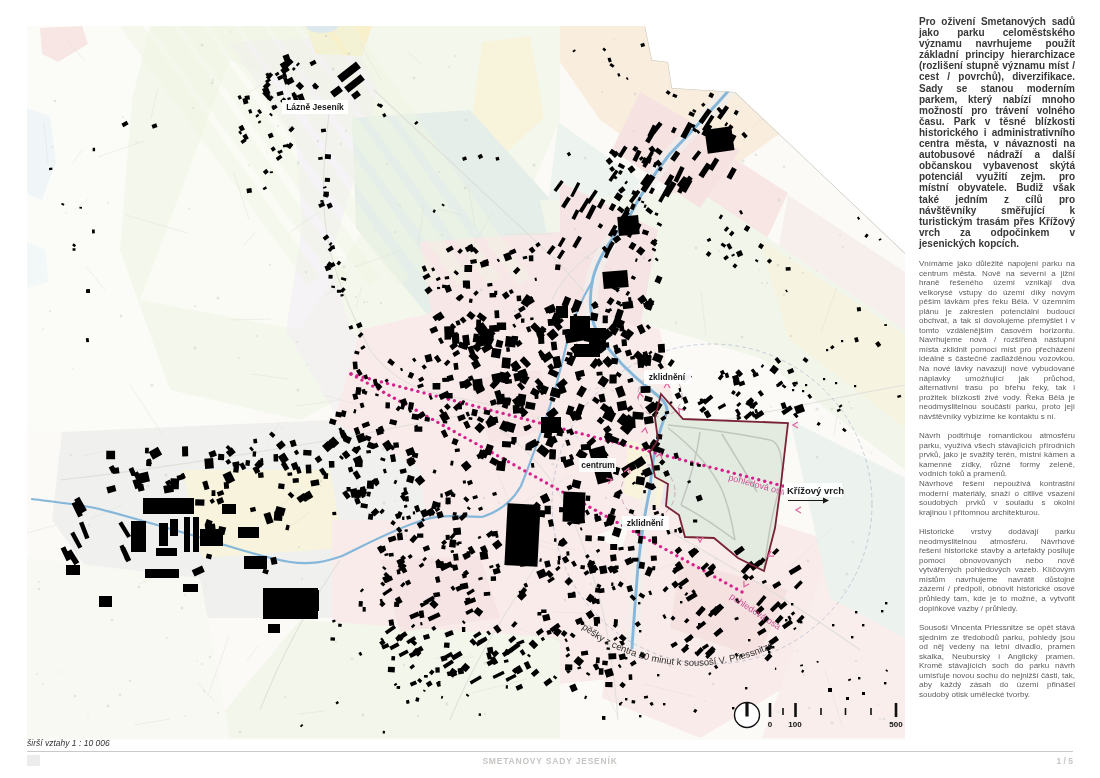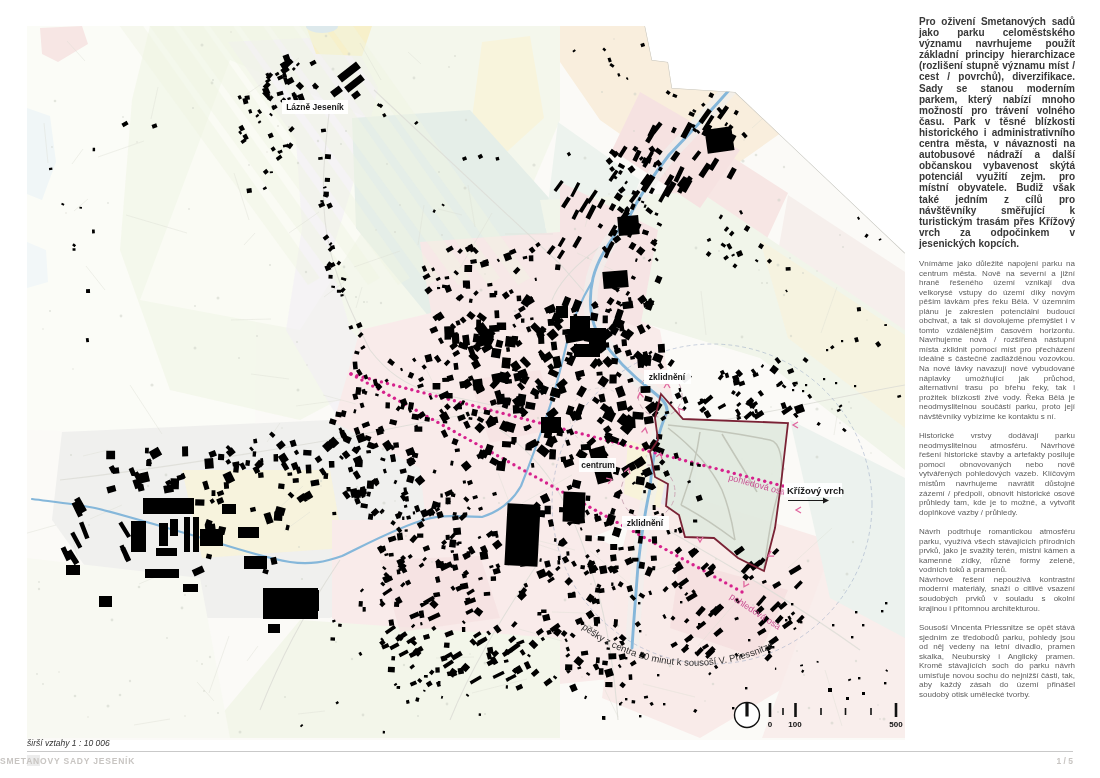--- a/index.html
+++ b/index.html
@@ -3,21 +3,21 @@
 <style>
 * { margin:0; padding:0; box-sizing:border-box; }
 html,body { width:1100px; height:778px; background:#fff; font-family:"Liberation Sans", sans-serif; overflow:hidden; position:relative; }
 .textcol { position:absolute; left:919px; top:16px; width:156px; }
 .textcol p { text-align:justify; }
 .p1 { font-size:10px; line-height:11.1px; font-weight:bold; color:#383838; }
 .pn { font-size:8.0px; line-height:9.55px; color:#5d5d5d; margin-top:10px; }
 .sirsi { position:absolute; left:27px; top:738px; font-size:8.5px; font-style:italic; color:#333; }
 .hline { position:absolute; left:27px; top:751px; width:1046px; height:1px; background:#c9c9c9; }
 .sq { position:absolute; left:27px; top:755px; width:13px; height:11px; background:#ececec; }
-.fcenter { position:absolute; left:0; top:756px; width:1100px; font-size:8.5px; font-weight:bold; letter-spacing:0.8px; color:#c8c5c2; }
+.fcenter { position:absolute; left:0; top:756px; width:1100px; text-align:center; font-size:8.5px; font-weight:bold; letter-spacing:0.8px; color:#c8c5c2; }
 .fright { position:absolute; right:27px; top:756px; font-size:8.5px; font-weight:bold; color:#c8c5c2; }
 </style></head>
 <body>
 <svg width="1100" height="778" viewBox="0 0 1100 778" style="position:absolute;left:0;top:0">
 <defs>
       <clipPath id="mapclip">
         <polygon points="27,26 645,26 652,60 668,62 672,88 735,92 905,253 905,740 27,740"></polygon>
       </clipPath>
       <path id="walkarc" d="M 580,627 A 184,184 0 0 0 774,647" fill="none"></path>
     </defs>
@@ -679,20 +679,20 @@
         <text x="896" y="727">500</text>
       </g>
 <g fill="none" stroke="#c8c8c2" stroke-width="1.1">
         <path d="M645,26 L652,60 L668,62 L672,88 L735,92 L905,253"></path>
       </g>
 </g>
 </svg>
 <div class="textcol">
 <p class="p1">Pro oživení Smetanových sadů jako parku celoměstského významu navrhujeme použít základní principy hierarchizace (rozlišení stupně významu míst / cest / povrchů), diverzifikace. Sady se stanou moderním parkem, který nabízí mnoho možností pro trávení volného času. Park v těsné blízkosti historického i administrativního centra města, v návaznosti na autobusové nádraží a další občanskou vybavenost skýtá potenciál využití zejm. pro místní obyvatele. Budiž však také jedním z cílů pro návštěvníky směřující k turistickým trasám přes Křížový vrch za odpočinkem v jesenických kopcích.</p>
 <p class="pn">Vnímáme jako důležité napojení parku na centrum města. Nově na severní a jižní hraně řešeného území vznikají dva velkorysé vstupy do území díky novým pěším lávkám přes řeku Bělá. V územním plánu je zakreslen potenciální budoucí obchvat, a tak si dovolujeme přemýšlet i v tomto vzdálenějším časovém horizontu. Navrhujeme nová / rozšířená nástupní místa zklidnit pomocí míst pro přecházení ideálně s částečně zadlážděnou vozovkou. Na nové lávky navazují nové vybudované náplavky umožňující jak průchod, alternativní trasu po břehu řeky, tak i prožitek blízkosti živé vody. Řeka Bělá je neodmyslitelnou součástí parku, proto její návštěvníky vybízíme ke kontaktu s ní.</p>
+<p class="pn">Návrh podtrhuje romantickou atmosféru parku, využívá všech stávajících přírodních prvků, jako je svažitý terén, místní kámen a kamenné zídky, různé formy zeleně, vodních toků a pramenů.<br>Návrhové řešení nepoužívá kontrastní moderní materiály, snaží o citlivé vsazení soudobých prvků v souladu s okolní krajinou i přítomnou architekturou.</p>
 <p class="pn">Historické vrstvy dodávají parku neodmyslitelnou atmosféru. Návrhové řešení historické stavby a artefakty posiluje pomocí obnovovaných nebo nově vytvářených pohledových vazeb. Klíčovým místům navrhujeme navrátit důstojné zázemí / předpolí, obnovit historické osové průhledy tam, kde je to možné, a vytvořit doplňkové vazby / průhledy.</p>
-<p class="pn">Návrh podtrhuje romantickou atmosféru parku, využívá všech stávajících přírodních prvků, jako je svažitý terén, místní kámen a kamenné zídky, různé formy zeleně, vodních toků a pramenů.<br>Návrhové řešení nepoužívá kontrastní moderní materiály, snaží o citlivé vsazení soudobých prvků v souladu s okolní krajinou i přítomnou architekturou.</p>
 <p class="pn">Sousoší Vincenta Priessnitze se opět stává sjedním ze tředobodů parku, pohledy jsou od něj vedeny na letní divadlo, pramen skalka, Neuburský i Anglický pramen. Kromě stávajících soch do parku návrh umísťuje novou sochu do nejnižší části, tak, aby každý zásah do území přinášel soudobý otisk umělecké tvorby.</p>
 </div>
 <div class="sirsi">širší vztahy 1 : 10 006</div>
 <div class="hline"></div>
 <div class="sq"></div>
 <div class="fcenter">SMETANOVY SADY JESENÍK</div>
 <div class="fright">1 / 5</div>
 </body></html>

